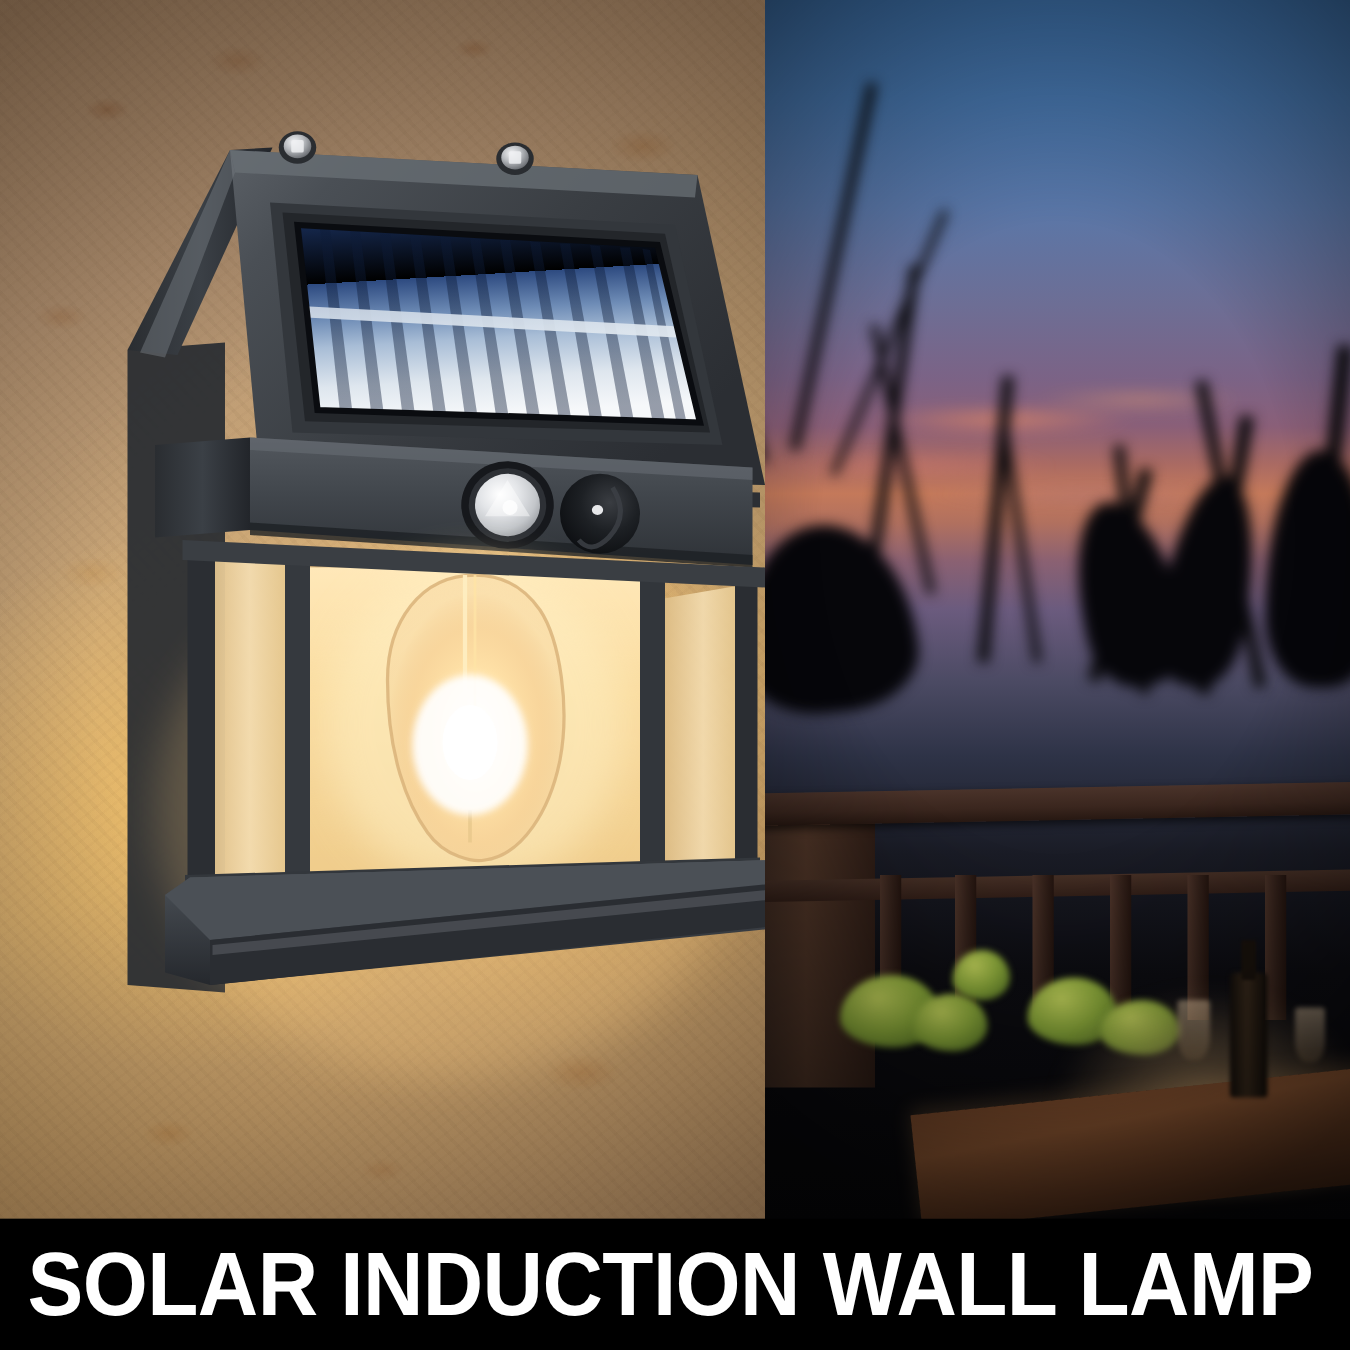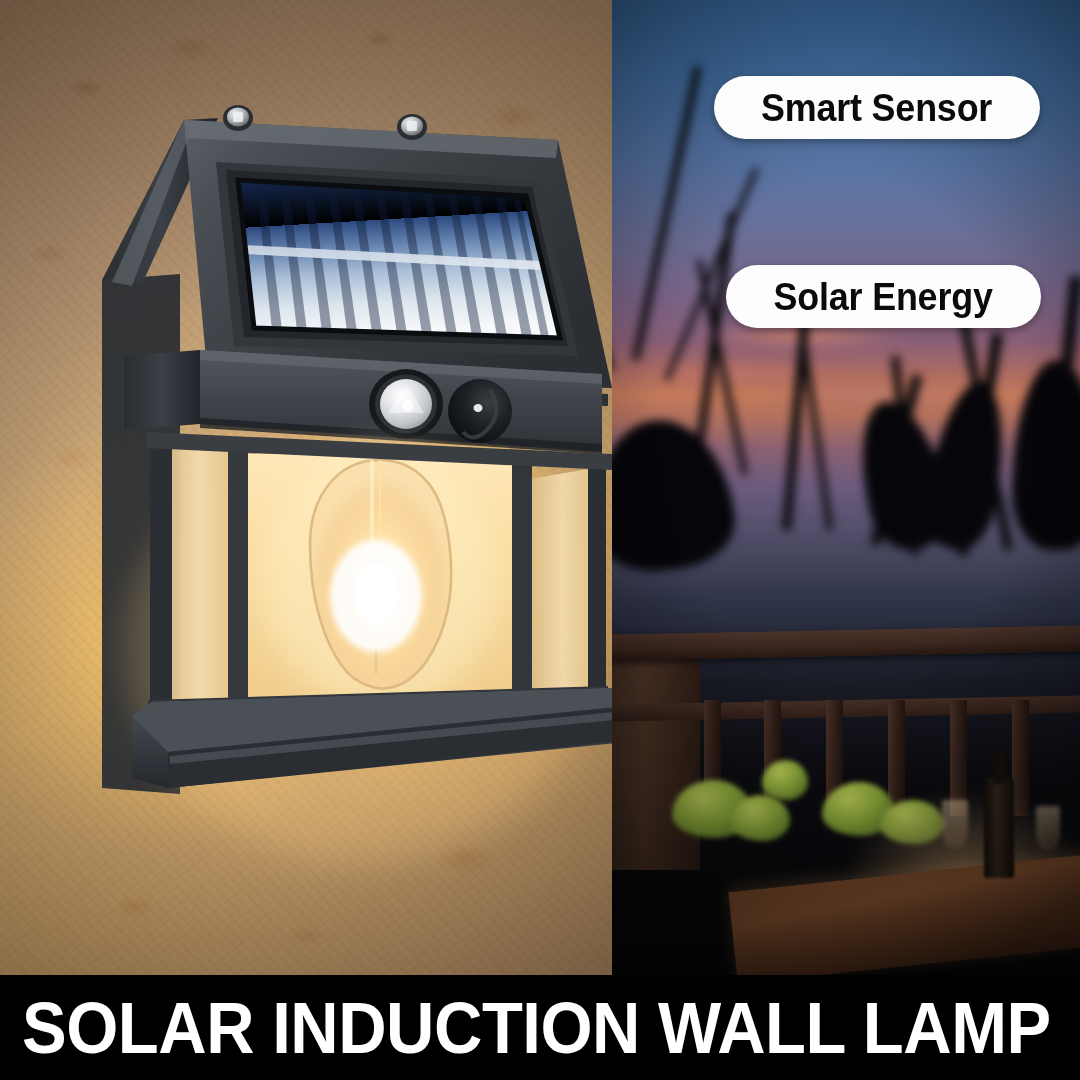--- a/index.html
+++ b/index.html
@@ -409,24 +409,18 @@
     <div class="table-glow"></div>
     <div class="table-top"></div>
     <div class="bottle" style="left:372px;top:778px;width:30px;height:100px;"></div>
     <div class="bottle-neck" style="left:381px;top:752px;width:12px;height:32px;"></div>
     <div class="glassware" style="left:330px;top:800px;width:26px;height:48px;"></div>
     <div class="glassware" style="left:424px;top:806px;width:24px;height:44px;"></div>
 
     <div class="right-vignette"></div>
   </div>
 
-  <div class="pill" id="pill0">
-    <span>Smart Sensor</span>
-  </div>
-  <div class="pill" id="pill2">
-    <span>Solar Energy</span>
-  </div>
 
   <div class="banner">
     <div class="banner-text">SOLAR INDUCTION WALL LAMP</div>
   </div>
 
 </div>
 
 </body></html>

